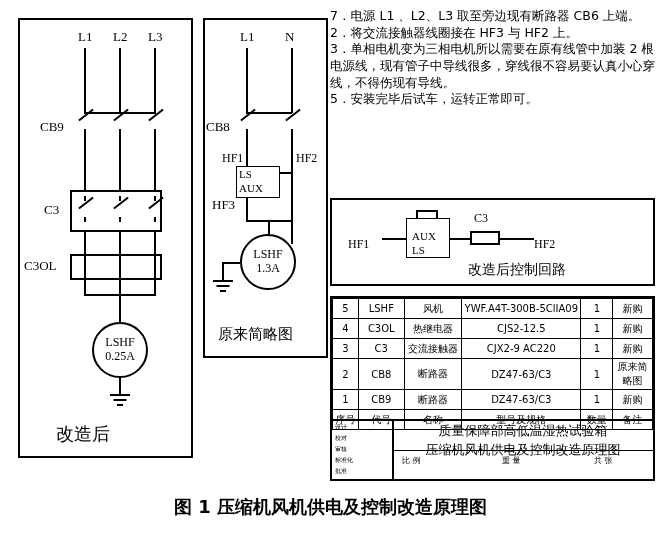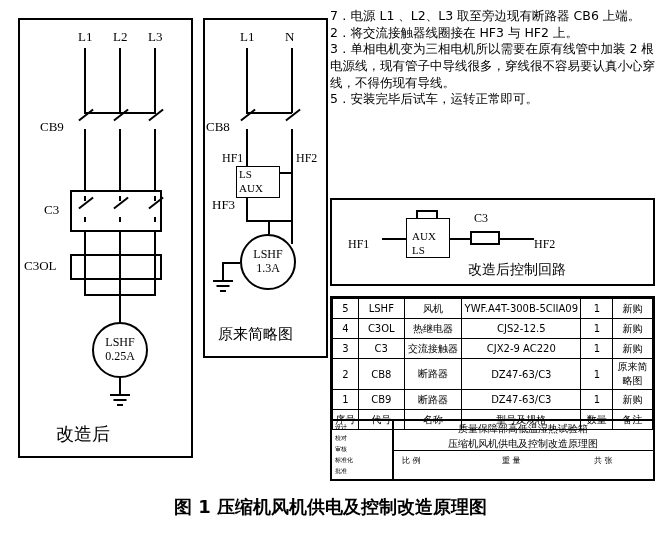--- a/index.html
+++ b/index.html
@@ -289,21 +289,21 @@
       <div class="abs" style="left:0;top:0;width:100%;height:2px;background:#000;"></div>
       <div class="abs" style="left:60px;top:0;width:2px;height:60px;background:#000;"></div>
       <div class="abs" style="left:60px;top:31px;width:261px;height:1px;background:#000;"></div>
       <div class="abs cn" style="left:3px;top:2px;font-size:6px;line-height:1.85;">
         <div>设计</div>
         <div>校对</div>
         <div>审核</div>
         <div>标准化</div>
         <div>批准</div>
       </div>
-      <div class="abs cn" style="left:66px;top:3px;width:250px;text-align:center;font-size:10px;line-height:1.45;">
+      <div class="abs cn" style="left:66px;top:3px;width:250px;text-align:center;font-size:13px;line-height:1.45;">
         <div>质量保障部高低温湿热试验箱</div>
         <div>压缩机风机供电及控制改造原理图</div>
       </div>
       <div class="abs cn" style="left:70px;top:36px;font-size:8px;">比 例</div>
       <div class="abs cn" style="left:170px;top:36px;font-size:8px;">重 量</div>
       <div class="abs cn" style="left:262px;top:36px;font-size:8px;">共 张</div>
     </div>
   </div>
 
   <div id="caption">图 1   压缩机风机供电及控制改造原理图</div>

